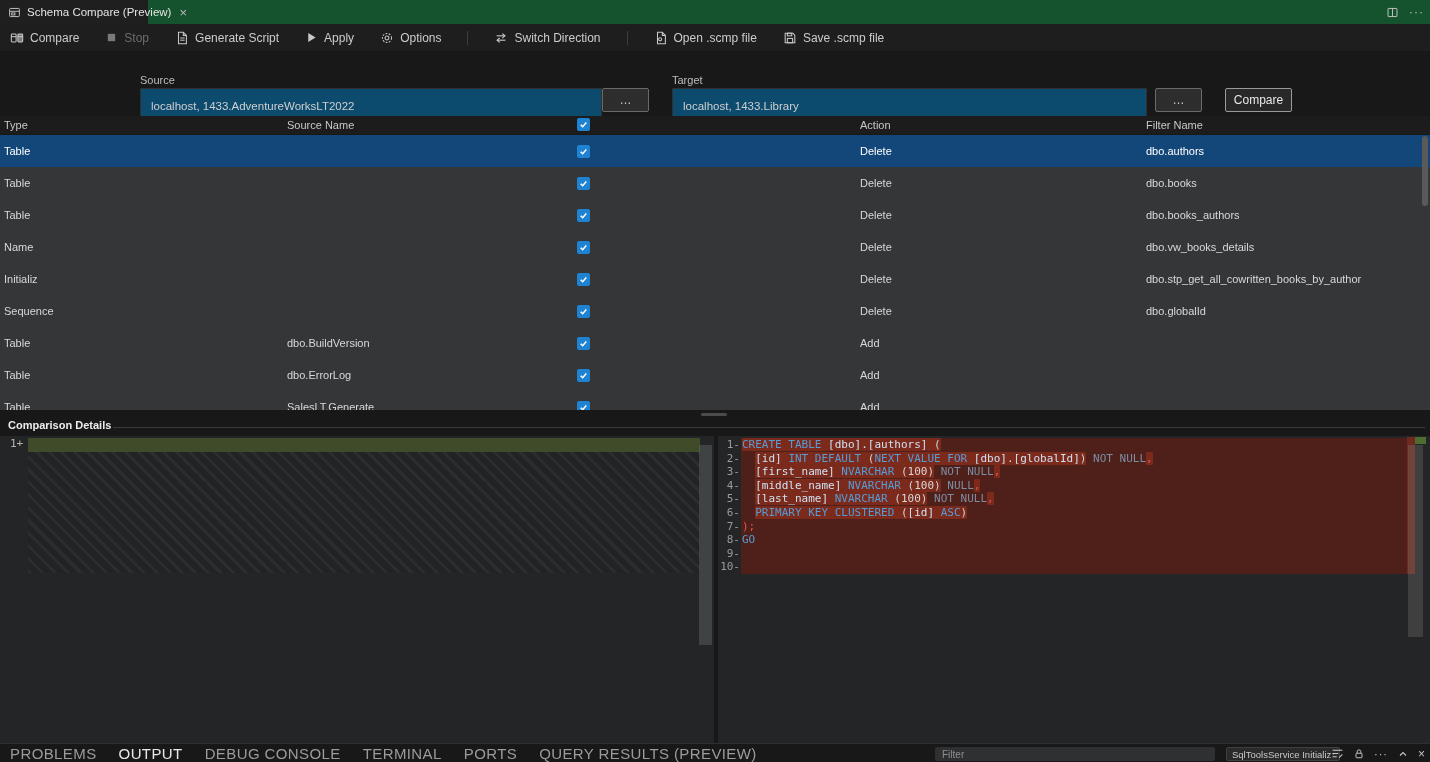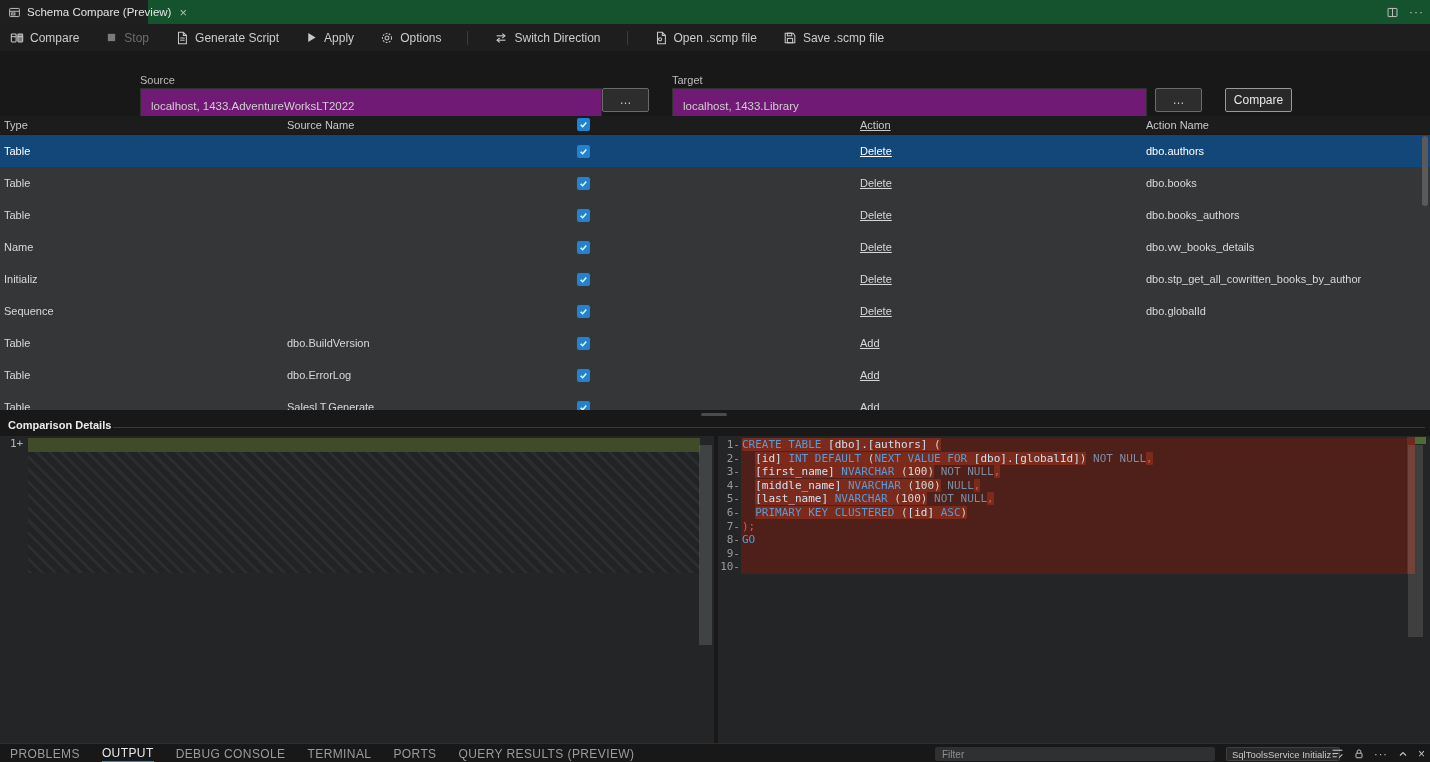--- a/index.html
+++ b/index.html
@@ -27,41 +27,41 @@
     position:absolute; left:0; top:24px; width:1430px; height:27px; background:#1e1e1f;
     display:flex; align-items:center; padding-left:10px; gap:26px;
   }
   .tb-item { display:flex; align-items:center; gap:6px; font-size:12px; color:#cccccc; cursor:pointer; background:none; border:none; font-family:inherit; }
   .tb-item.disabled { color:#6d6d6d; cursor:default; }
   .tb-sep { width:1px; height:14px; background:#3d3d3d; }
 
   
   .conn-label { position:absolute; font-size:11px; color:#bdbdbd; }
   .conn-input {
-    position:absolute; height:36px; background:#701a75; border:1px solid #303031;
+    position:absolute; height:36px; background:#0c4a6e; border:1px solid #303031;
     color:#cfcfcf; font-size:11.5px; font-family:inherit; padding:0 10px; outline:none;
   }
   .browse-btn {
     position:absolute; width:47px; height:24px; background:#2d2d2e; border:1px solid #6a6a6a;
     border-radius:2px; color:#cccccc; font-size:12px; text-align:center; line-height:22px; cursor:pointer;
   }
   #compare-btn {
     position:absolute; left:1225px; top:88px; width:67px; height:24px; background:#282829;
     border:1px solid #9a9a9a; border-radius:2px; color:#e8e8e8; font-size:12px; cursor:pointer;
     font-family:inherit;
   }
 
   
   #grid { position:absolute; left:0; top:116px; width:1430px; height:294px; overflow:hidden; }
   #grid-header { position:absolute; left:0; top:0; width:1430px; height:18px; background:#1c1c1d; font-size:11px; color:#c8c8c8; }
   #grid-header span, .grid-row span { position:absolute; top:0; white-space:nowrap; }
   .col-type   { left:4px; }
   .col-source { left:287px; }
   .col-check  { left:577px; }
-  .col-action { left:860px;text-decoration:underline; }
+  .col-action { left:860px; }
   .col-target { left:1146px; }
   #grid-header span { line-height:18px; }
   .grid-row { position:absolute; left:0; width:1430px; height:32px; background:#343638; font-size:11px; color:#d8d8d8; }
   .grid-row span { line-height:32px; }
   .grid-row.selected { background:#13477a; color:#ffffff; }
   .checkbox {
     position:absolute; width:13px; height:13px; background:#1f83d3; border-radius:2px;
     display:flex; align-items:center; justify-content:center; cursor:pointer;
   }
   #grid-header .checkbox { top:2px; }
@@ -99,21 +99,21 @@
   .seg-p { color:#d4d4d4; }
   .seg-m { color:#7d8ca0; }
   .seg-r { color:#e0564e; }
   #ruler-red   { position:absolute; left:689px; top:1px; width:8px; height:137px; background:#6e2a1e; }
   #ruler-green { position:absolute; left:697px; top:1px; width:11px; height:7px; background:#4e6b30; }
   #ruler-thumb { position:absolute; left:690px; top:9px; width:15px; height:192px; background:rgba(125,125,125,0.30); }
 
   
   #panel { position:absolute; left:0; top:743px; width:1430px; height:19px; background:#181818; border-top:1px solid #2e2e2e; display:flex; align-items:center; }
   #panel-tabs { display:flex; align-items:center; gap:22px; padding-left:10px; }
-  .panel-tab { font-size:12px; letter-spacing:0.4px; color:#9b9b9b; cursor:pointer; padding:2px 0 1px 0; white-space:nowrap; }
+  .panel-tab { font-size:15px; letter-spacing:0.4px; color:#9b9b9b; cursor:pointer; padding:2px 0 1px 0; white-space:nowrap; }
   .panel-tab.active { color:#e8e8e8; border-bottom:1.5px solid #2f81d6; }
   #panel-filter {
     position:absolute; left:935px; top:3px; width:280px; height:14px; background:#2f3031;
     border:none; border-radius:2px; color:#cccccc; font-size:10px; padding:0 7px; outline:none; font-family:inherit;
   }
   #panel-filter::placeholder { color:#8f8f8f; }
   #panel-select {
     position:absolute; left:1226px; top:3px; width:114px; height:14px; background:#2a2a2b;
     border:1px solid #3f3f40; border-radius:2px; color:#c8c8c8; font-size:9.5px;
     display:flex; align-items:center; justify-content:space-between; padding:0 3px 0 5px; cursor:pointer; white-space:nowrap; overflow:hidden;
@@ -245,21 +245,21 @@
   <div id="grid">
     <div id="grid-header">
       <span class="col-type">Type</span>
       <span class="col-source">Source Name</span>
       <span class="checkbox col-check">
         <svg width="9" height="9" viewBox="0 0 16 16" fill="none" stroke="#ffffff" stroke-width="2.5">
             <path d="M3 8.5 L6.5 12 L13 4.5"></path>
           </svg>
       </span>
       <span class="col-action">Action</span>
-      <span class="col-target">Action Name</span>
+      <span class="col-target">Filter Name</span>
     </div>
     <div id="grid-rows">
         <div class="grid-row selected" style="top: 19px;">
           <span class="col-type">Table</span>
           <span class="col-source"></span>
           <span class="checkbox col-check">
             <svg width="9" height="9" viewBox="0 0 16 16" fill="none" stroke="#ffffff" stroke-width="2.5">
               <path d="M3 8.5 L6.5 12 L13 4.5"></path>
             </svg>
           </span>

